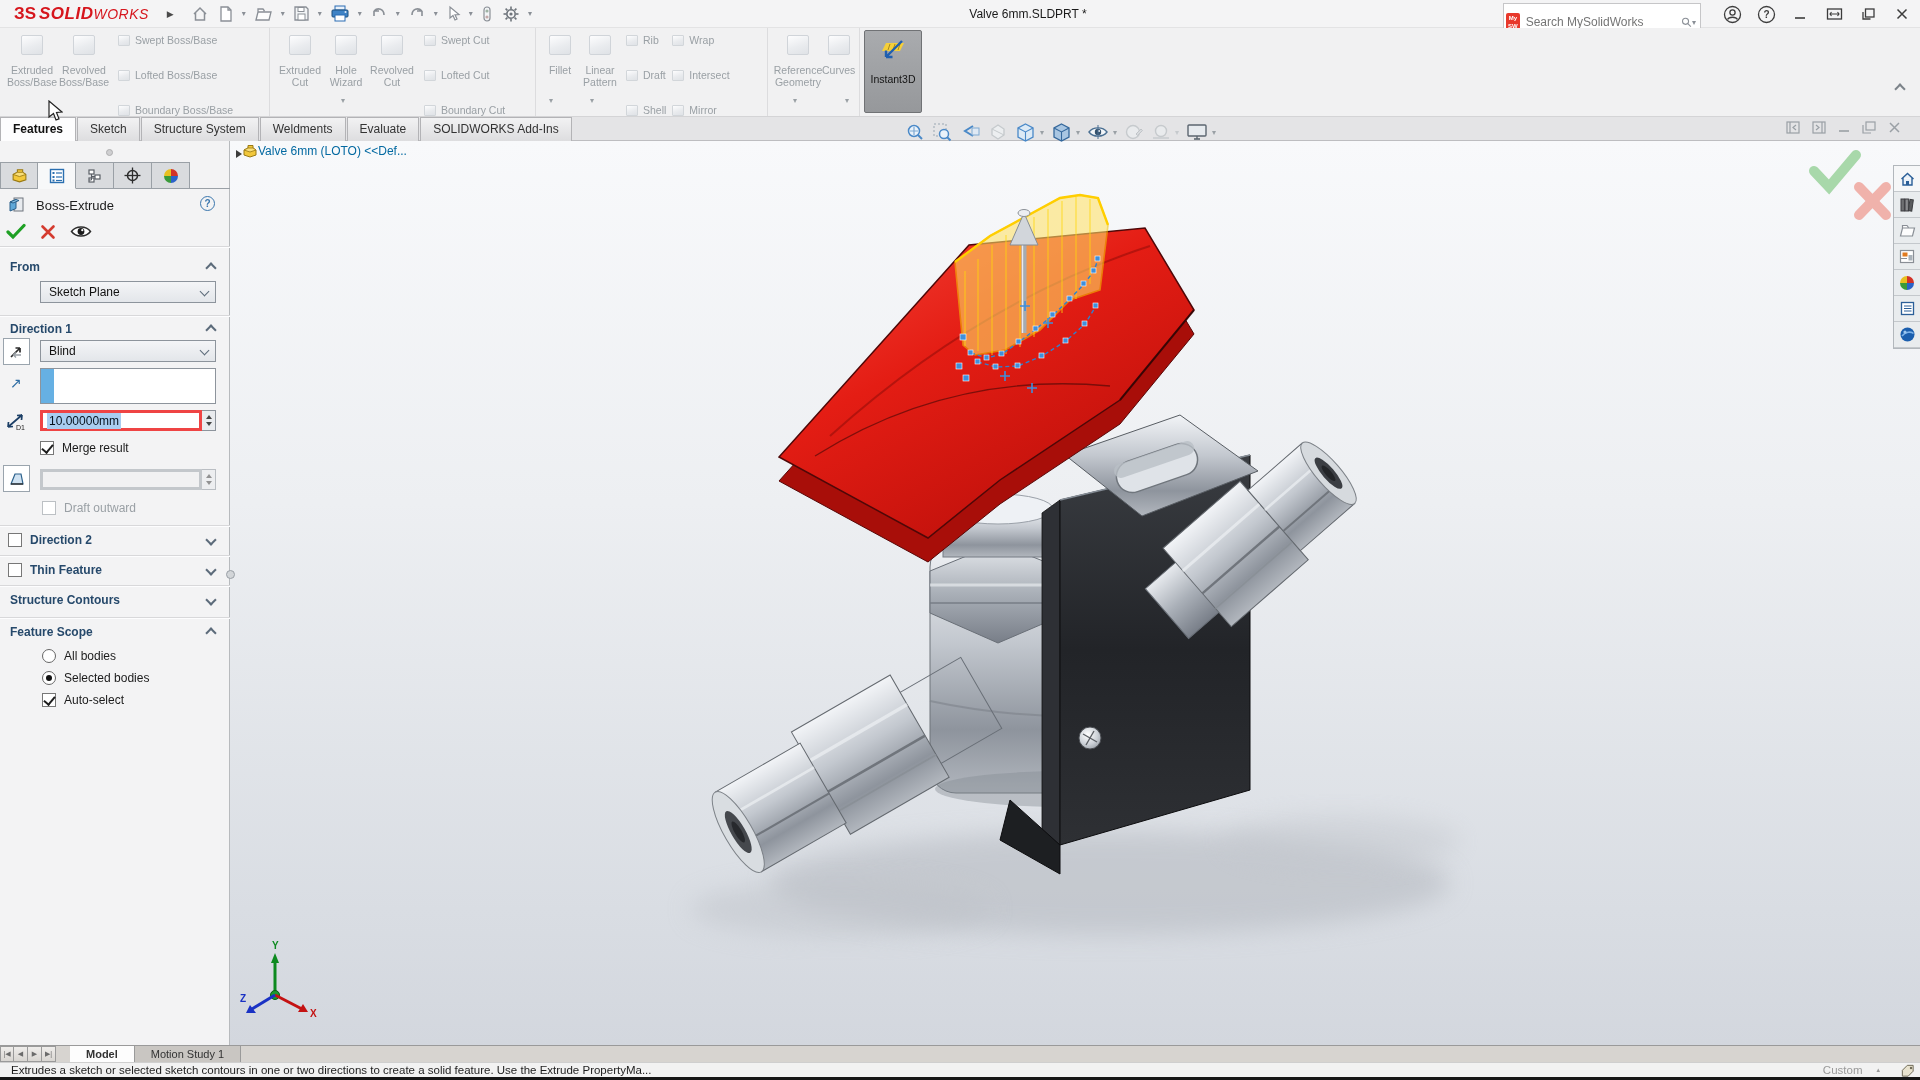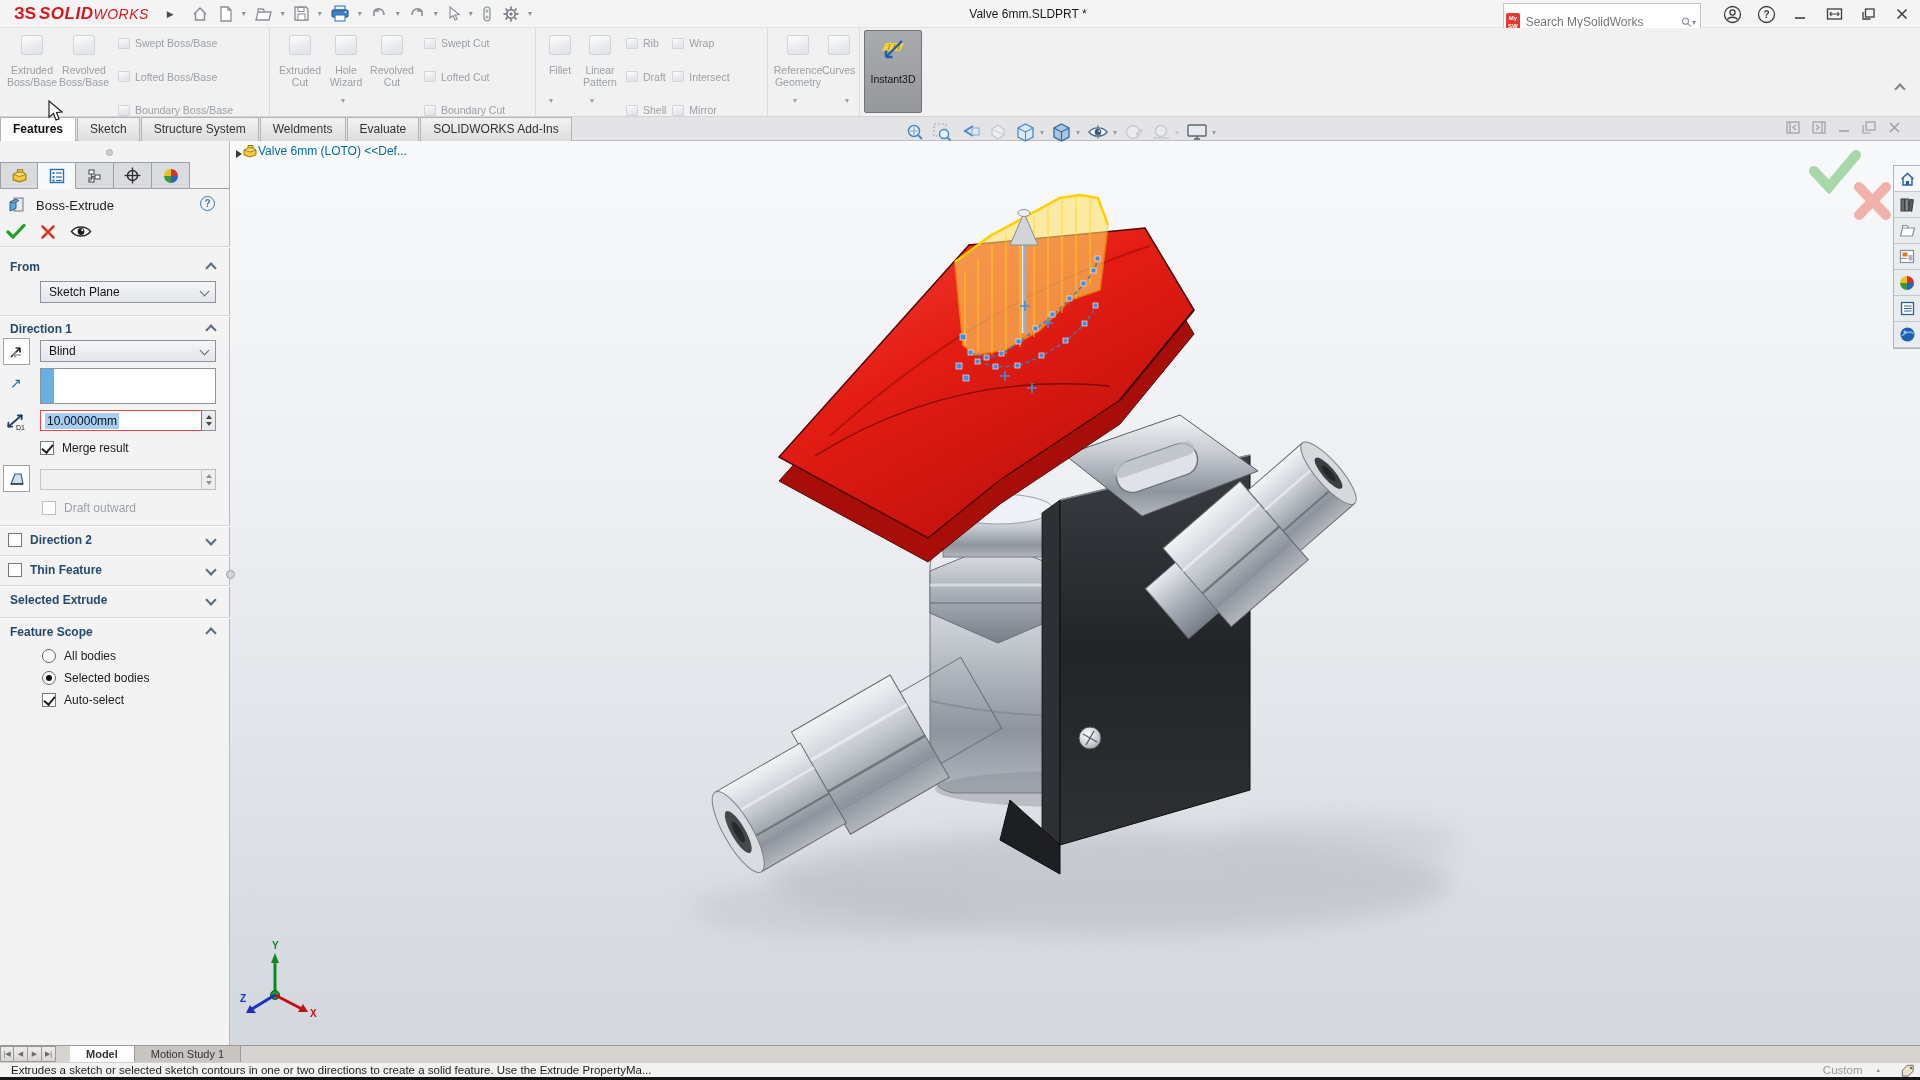--- a/index.html
+++ b/index.html
@@ -27,21 +27,21 @@
   .winbtns{position:absolute;right:6px;top:3px;display:flex;gap:10px;align-items:center}
 
   
   .ribbon{position:absolute;left:0;top:28px;width:1920px;height:89px;background:#f1f1f2;border-bottom:1px solid #d4d4d6}
   .rgroups{display:flex;height:100%;align-items:stretch}
   .rgroup{display:flex;padding:3px 6px 0 6px;border-right:1px solid #dcdcde}
   .bigbtn{width:52px;display:flex;flex-direction:column;align-items:center;padding-top:4px}
   .bigbtn .lbl{margin-top:9px;font-size:10.5px;line-height:1.15;color:#9aa0a5;text-align:center}
   .gi{width:22px;height:20px;background:linear-gradient(160deg,#fdfdfe,#eaecef 55%,#dfe2e6);border:1px solid #d0d4d9;border-radius:2px}
   .gm{width:12px;height:11px;background:linear-gradient(160deg,#fdfdfe,#e9ebee 55%,#dfe2e6);border:1px solid #d2d6da;border-radius:1px;flex:0 0 auto}
-  .stackcol{display:flex;flex-direction:column;justify-content:space-between;gap:6px;padding:6px 4px 0 8px}
+  .stackcol{display:flex;flex-direction:column;justify-content:flex-end;gap:23px;padding:6px 4px 0 8px}
   .stackitem{display:flex;align-items:center;gap:5px;font-size:10.5px;color:#9aa0a5;white-space:nowrap}
   .rcaret{position:absolute;font-size:8px;color:#9aa0a5}
   .i3d{width:58px;height:83px;margin:2px 0 0 4px;background:linear-gradient(#a9abae,#96989b);border:1px solid #6f7control;border:1px solid #707275;border-radius:2px;display:flex;flex-direction:column;align-items:center;justify-content:flex-start;padding-top:8px}
   .i3d .lbl{font-size:10.5px;color:#141414;margin-top:12px}
   .ribbon-collapse{position:absolute;left:1896px;top:82px;width:14px;height:12px}
 
   
   .tabrow{position:absolute;left:0;top:117px;width:1920px;height:24px;background:#e4e4e6;border-bottom:1px solid #bdbdc0}
   .ctabs{display:flex;height:100%}
   .ctab{padding:0 12px;height:24px;line-height:23px;font-size:12px;color:#333;background:linear-gradient(#f2f2f3,#dddddf);border:1px solid #b3b3b6;border-bottom:none;margin-right:1px;white-space:nowrap}
@@ -67,21 +67,21 @@
   .sec-h{position:absolute;left:10px;font-size:12px;font-weight:bold;color:#26496b;white-space:nowrap}
   .chev{width:8px;height:8px;border-right:2px solid #5c6b7a;border-bottom:2px solid #5c6b7a;display:inline-block}
   .chev.up{transform:rotate(-135deg)}
   .chev.down{transform:rotate(45deg)}
   .chevpos{position:absolute;left:207px}
   .dd{position:absolute;height:22px;background:linear-gradient(#f4f5f7,#e3e6ea);border:1px solid #8d949c;display:flex;align-items:center;font-size:12px;color:#111;padding-left:8px}
   .dd .dchev{position:absolute;right:7px;width:7px;height:7px;border-right:1.6px solid #5c6b7a;border-bottom:1.6px solid #5c6b7a;transform:rotate(45deg);margin-top:-2px}
   .sidebtn{position:absolute;width:27px;height:27px;background:#fff;border:1px solid #9aa4ad;display:flex;align-items:center;justify-content:center}
   .sel-list{position:absolute;left:40px;top:227px;width:176px;height:36px;border:1px solid #8d949c;background:#fff}
   .sel-list .bar{position:absolute;left:0;top:0;width:13px;height:100%;background:#66b0e3}
-  .field{position:absolute;left:40px;top:269px;width:162px;height:21px;border:1px solid #ef4444;background:#fff;display:flex;align-items:center;padding-left:4px}
+  .field{position:absolute;left:40px;top:269px;width:162px;height:21px;border:3px solid #ef4444;background:#fff;display:flex;align-items:center;padding-left:4px}
   .field .selval{background:#a9cdf0;font-size:12px;color:#06121d;padding:1px 2px}
   .spin{position:absolute;width:14px;height:21px;border:1px solid #8d949c;border-left:none;background:#e9ebee;display:flex;flex-direction:column;align-items:center;justify-content:space-evenly}
   .spin i{width:0;height:0;border-left:3.5px solid transparent;border-right:3.5px solid transparent}
   .spin .u{border-bottom:4px solid #444}
   .spin .d{border-top:4px solid #444}
   .cb{width:14px;height:14px;border:1px solid #777;background:#fff;position:relative;flex:0 0 auto}
   .cb.checked:after{content:"";position:absolute;left:3px;top:0px;width:5px;height:9px;border-right:2px solid #1d1d1d;border-bottom:2px solid #1d1d1d;transform:rotate(40deg)}
   .cb.disabled{border-color:#bcc0c4}
   .radio{width:14px;height:14px;border:1px solid #666;border-radius:50%;background:#fff;position:relative;flex:0 0 auto}
   .radio.sel:after{content:"";position:absolute;left:3px;top:3px;width:6px;height:6px;border-radius:50%;background:#111}
@@ -881,21 +881,21 @@
   <span class="chev down chevpos" style="top:395px"></span>
 
   <div class="pm-sep" style="top:414px"></div>
   <div class="pm-row" style="left:8px;top:422px;font-weight:bold;color:#26496b">
     <span class="cb"></span>
     <span>Thin Feature</span>
   </div>
   <span class="chev down chevpos" style="top:425px"></span>
 
   <div class="pm-sep" style="top:444px"></div>
-  <div class="sec-h" style="top:452px">Selected Extrude</div>
+  <div class="sec-h" style="top:452px">Structure Contours</div>
   <span class="chev down chevpos" style="top:455px"></span>
 
   <div class="pm-sep" style="top:476px"></div>
   <div class="sec-h" style="top:484px">Feature Scope</div>
   <span class="chev up chevpos" style="top:488px"></span>
 
   <div class="pm-row" style="left:42px;top:508px">
     <span class="radio"></span>
     <span>All bodies</span>
   </div>

